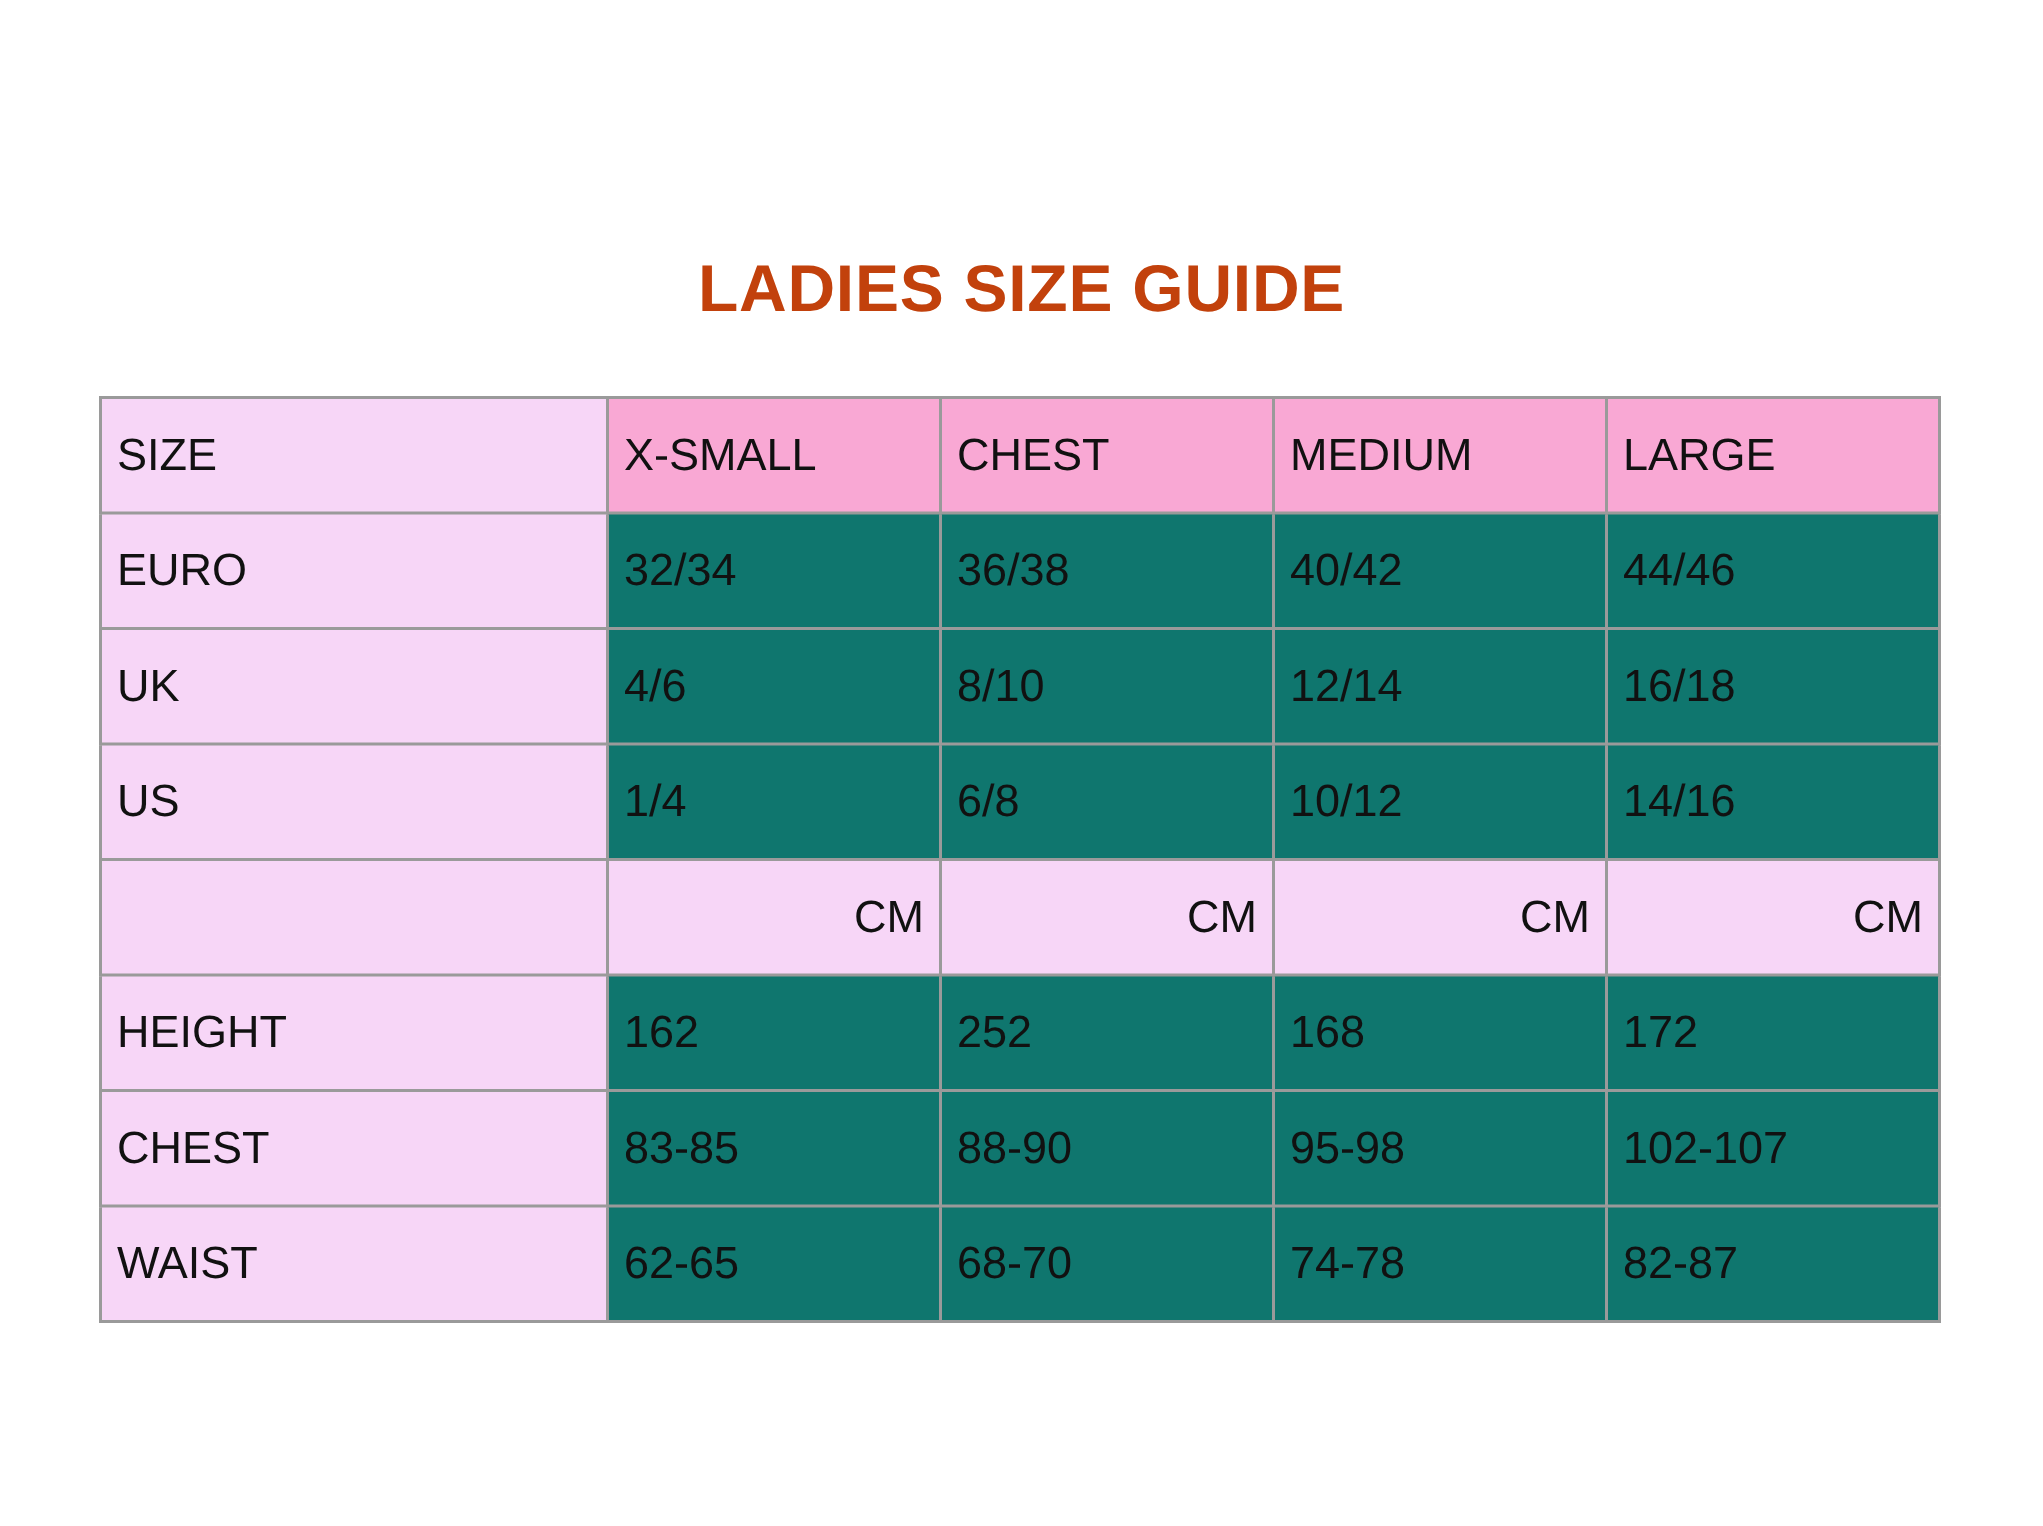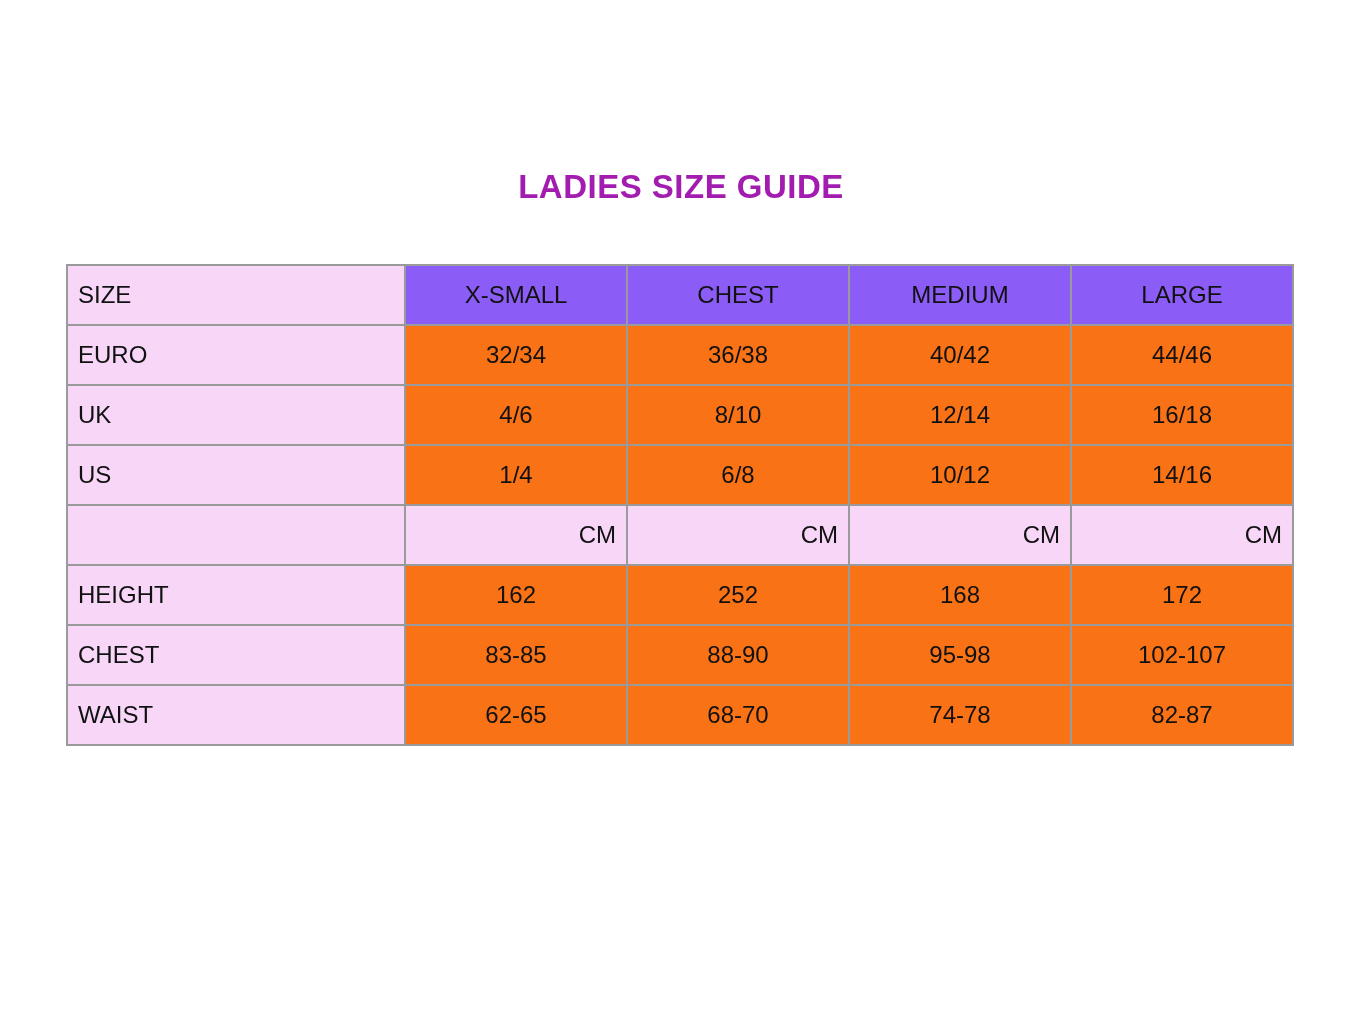--- a/index.html
+++ b/index.html
@@ -22,62 +22,62 @@
     width: 1362px;
     height: 1017px;
   }
 
   .title {
     position: absolute;
     top: 168px;
     left: 0;
     width: 1362px;
     text-align: center;
-    font-size: 33px;
+    font-size: 44px;
     font-weight: bold;
     letter-spacing: 0.5px;
-    color: #a21caf;
+    color: #c2410c;
   }
 
   .size-table {
     position: absolute;
     top: 264px;
     left: 66px;
     width: 1226px;
     border-collapse: collapse;
     table-layout: fixed;
   }
 
   .size-table td {
     border: 2px solid #9a9a9a;
-    height: 60px;
-    font-size: 24px;
+    height: 77px;
+    font-size: 30px;
     color: #111111;
     padding: 0 10px;
     box-sizing: border-box;
   }
 
   
   .size-table col.c-label { width: 338px; }
   .size-table col.c-val   { width: 222px; }
 
   .cell-label {
     text-align: left;
     background: #f7d6f7;
     padding-left: 14px;
   }
 
   .cell-head {
-    text-align: center;
-    background: #8b5cf6;
+    text-align: left;
+    background: #f9a8d4;
   }
 
   .cell-val {
-    text-align: center;
-    background: #f97316;
+    text-align: left;
+    background: #0f766e;
   }
 
   .cell-unit {
     text-align: right;
     background: #f7d6f7;
   }
 
   .cell-empty {
     background: #f7d6f7;
   }

